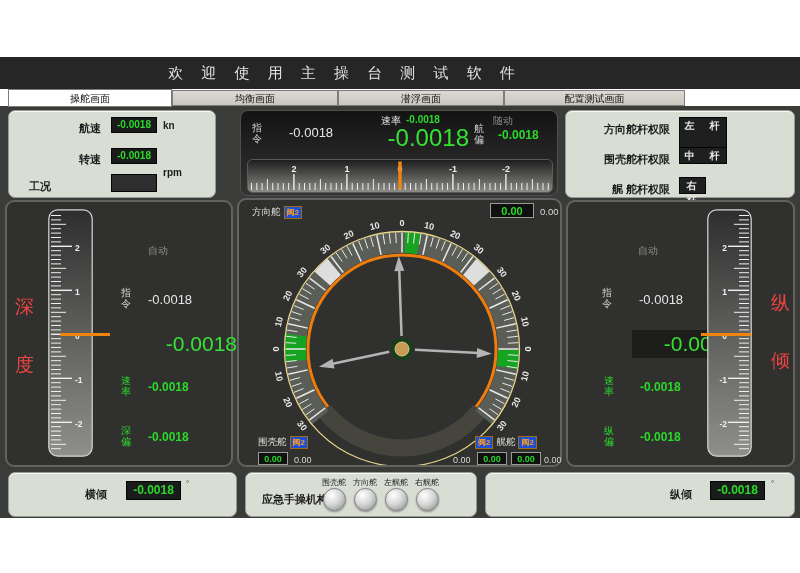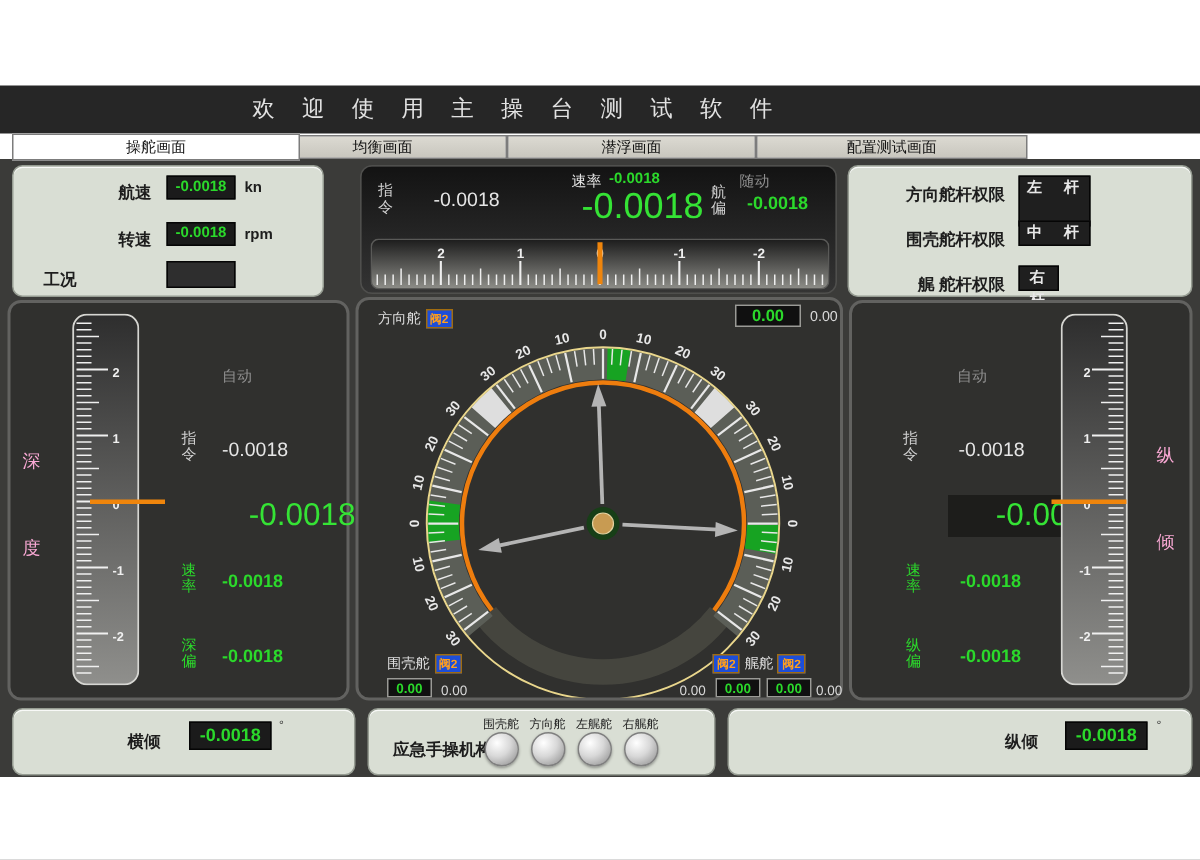--- a/index.html
+++ b/index.html
@@ -31,21 +31,21 @@
         text-align:center;box-sizing:border-box;letter-spacing:6px;}
   .lcd2{position:absolute;background:#101010;border:1px solid #9a9a96;color:#2bd92b;font-weight:bold;
         text-align:center;box-sizing:border-box;}
   .wval{position:absolute;color:#d8d8d8;font-size:9.5px;}
 
   .lbl{position:absolute;color:#1d1d1d;font-size:11px;font-weight:bold;}
   .unit{position:absolute;color:#1d1d1d;font-size:10px;font-weight:bold;}
 
   .vtext{position:absolute;width:12px;word-break:break-all;line-height:11px;font-size:10px;color:#d0d0d0;}
   .vtext.green{color:#2bd92b;}
-  .vtitle{position:absolute;width:22px;word-break:break-all;font-size:12px;line-height:58px;color:#f9a8d4;}
+  .vtitle{position:absolute;width:22px;word-break:break-all;font-size:19px;line-height:58px;color:#ef4444;}
 
   .gval{color:#2bd92b;position:absolute;}
   .wtext{color:#e6e6e6;position:absolute;}
   .dim{color:#8f8f8f;position:absolute;}
 
   .bigval{position:absolute;color:#35e335;font-size:21px;text-align:right;}
   .opointer{position:absolute;height:3px;background:#ef850c;z-index:3;}
 
   .badge{display:inline-block;background:#1d4ed8;border:1px solid #a06c10;color:#ff9e1c;
          font-size:8px;font-weight:bold;line-height:11px;height:11px;padding:0 2px;}
@@ -61,35 +61,35 @@
 </style>
 </head>
 <body>
 
 <div class="screen">
 
   <div class="titlebar">
     <div class="apptitle">欢 迎 使 用 主 操 台 测 试 软 件</div>
   </div>
 
-  <div class="tab active" style="left:8px;width:192px;">操舵画面</div>
+  <div class="tab active" style="left:8px;width:164px;">操舵画面</div>
   <div class="tab" style="left:172px;width:166px;">均衡画面</div>
   <div class="tab" style="left:504px;width:181px;">配置测试画面</div>
   <div class="tab" style="left:338px;width:166px;">潜浮画面</div>
 
   <div class="main"></div>
 
   <div class="plight" style="left:8px;top:110px;width:208px;height:88px;">
     <div class="lbl" style="left:20px;top:10px;width:72px;text-align:right;">航速</div>
     <div class="lcd" style="left:102px;top:6px;width:46px;height:16px;font-size:10px;line-height:14px;">-0.0018</div>
     <div class="unit" style="left:154px;top:9px;">kn</div>
 
     <div class="lbl" style="left:20px;top:41px;width:72px;text-align:right;">转速</div>
     <div class="lcd" style="left:102px;top:37px;width:46px;height:16px;font-size:10px;line-height:14px;">-0.0018</div>
-    <div class="unit" style="left:154px;top:40px;">rpm</div>
+    <div class="unit" style="left:154px;top:56px;">rpm</div>
 
     <div class="lbl" style="left:20px;top:68px;width:72px;font-family:Liberation Serif, serif;">工况</div>
     <div class="lcd" style="left:102px;top:63px;width:46px;height:18px;background:#2e2e2e;"></div>
   </div>
 
   <div class="pgrad" style="left:240px;top:110px;width:318px;height:86px;">
     <div class="vtext" style="left:11px;top:11px;">指令</div>
     <div class="wtext" style="left:48px;top:14px;font-size:13px;">-0.0018</div>
 
     <div class="wtext" style="left:140px;top:3px;font-size:10px;">速率</div>

